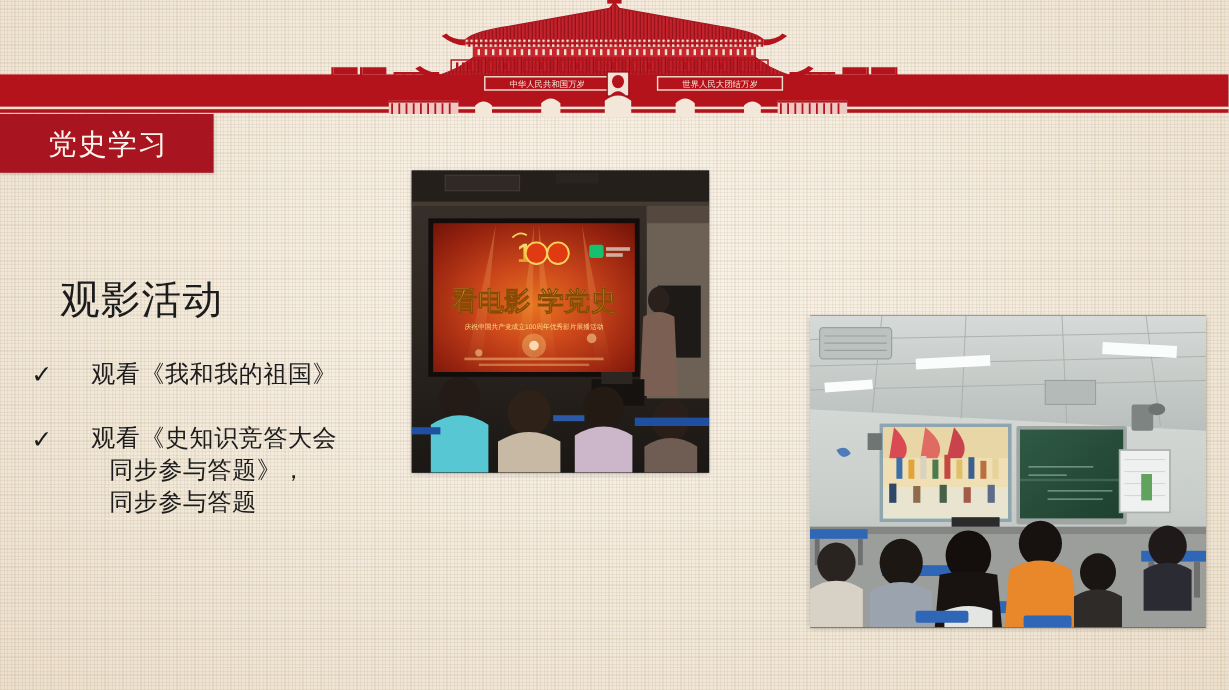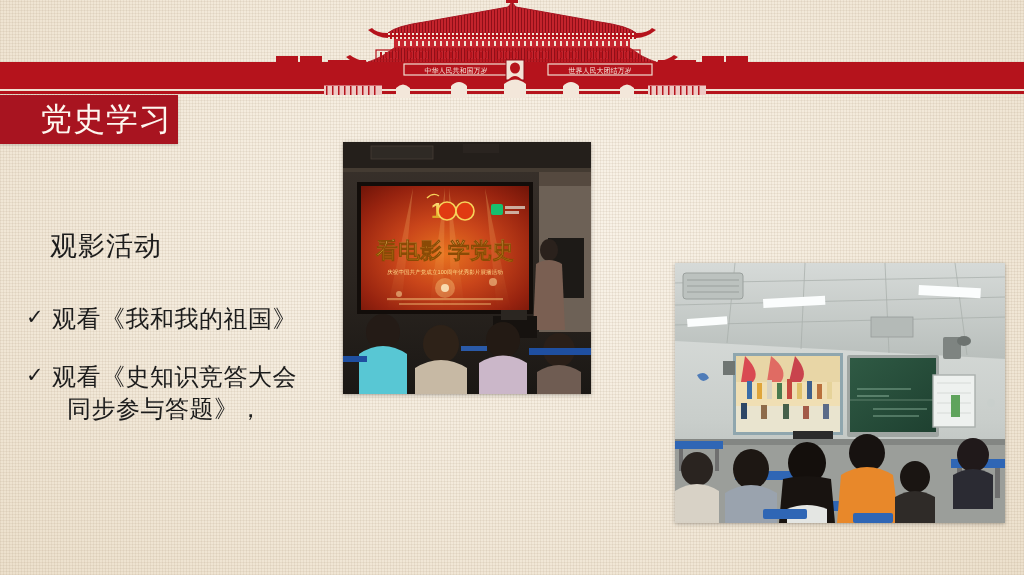--- a/index.html
+++ b/index.html
@@ -79,59 +79,60 @@
     width: 178px;
     height: 49px;
     background: #a81420;
     display: flex;
     align-items: center;
     z-index: 6;
     box-shadow: 0 1px 3px rgba(0,0,0,0.18);
   }
   .title-tab-text {
     color: #fdf6ef;
-    font-size: 32px;
+    font-size: 24px;
     letter-spacing: 1px;
     margin-left: 40px;
     font-family: Liberation Serif, serif;
     white-space: nowrap;
   }
 
   
   .content-col {
     position: absolute;
     left: 26px;
     top: 228px;
     width: 318px;
   }
   .heading {
-    font-size: 27px;
+    font-size: 33px;
     color: #1c1c1c;
     margin-left: 24px;
-    margin-bottom: 39px;
+    margin-bottom: 26px;
     letter-spacing: 1px;
     white-space: nowrap;
   }
   .bullet-row {
     display: flex;
     align-items: flex-start;
     margin-bottom: 26px;
   }
   .bullet-mark {
     font-size: 21px;
     color: #1c1c1c;
     line-height: 1.32;
     width: 26px;
     flex: 0 0 26px;
   }
   .bullet-text {
-    font-size: 24px;
+    font-size: 20px;
     color: #1c1c1c;
     line-height: 1.33;
     letter-spacing: 0.5px;
+    margin-left: 24px;
   }
   .bullet-text .ln {
     display: block;
     white-space: nowrap;
   }
   .bullet-text .ln.ind {
     padding-left: 15px;
   }
 
   
@@ -362,20 +363,21 @@
       <span class="bullet-text">
         <span class="ln">观看《我和我的祖国》</span>
       </span>
     </div>
 
     <div class="bullet-row">
       <span class="bullet-mark">✓</span>
       <span class="bullet-text">
         <span class="ln">观看《史知识竞答大会</span>
         <span class="ln ind">同步参与答题》，</span>
+        <span class="ln ind">同步参与答题</span>
       </span>
     </div>
   </div>
 
   <div class="photo" id="photo-1">
     <svg viewBox="0 0 248 252" preserveAspectRatio="none">
       <defs>
         <linearGradient id="p1wall" x1="0" y1="0" x2="0" y2="1">
           <stop offset="0%" stop-color="#3a322c"></stop>
           <stop offset="55%" stop-color="#2b2520"></stop>

